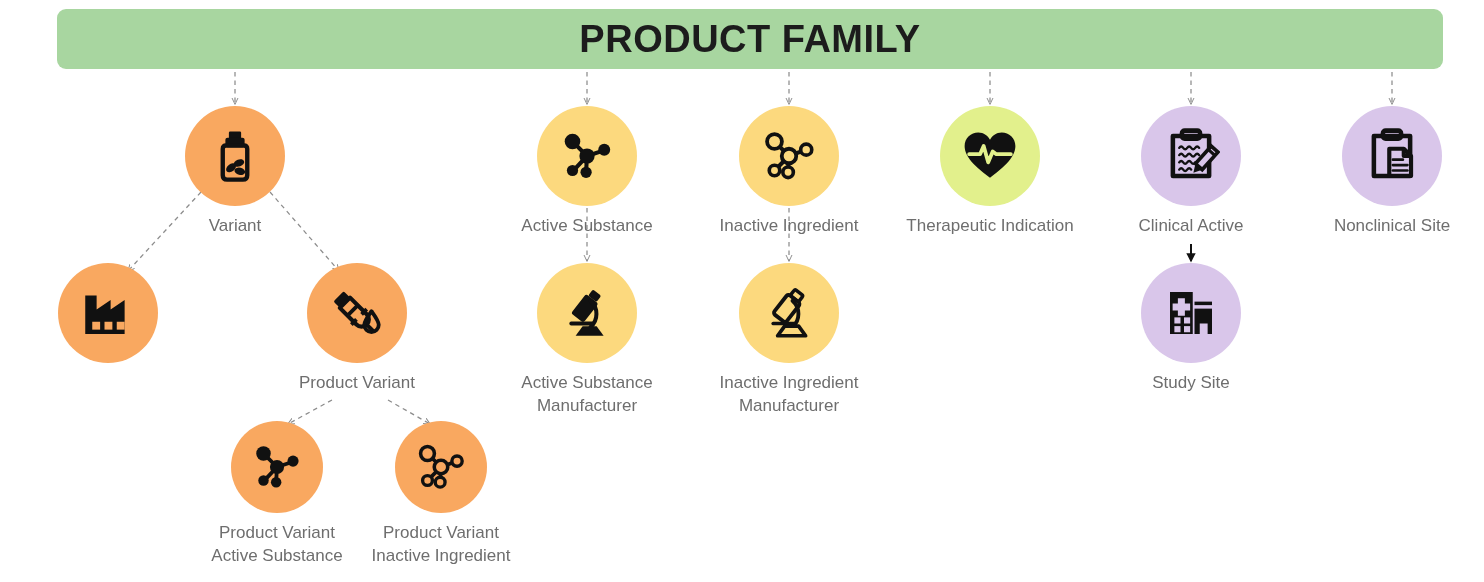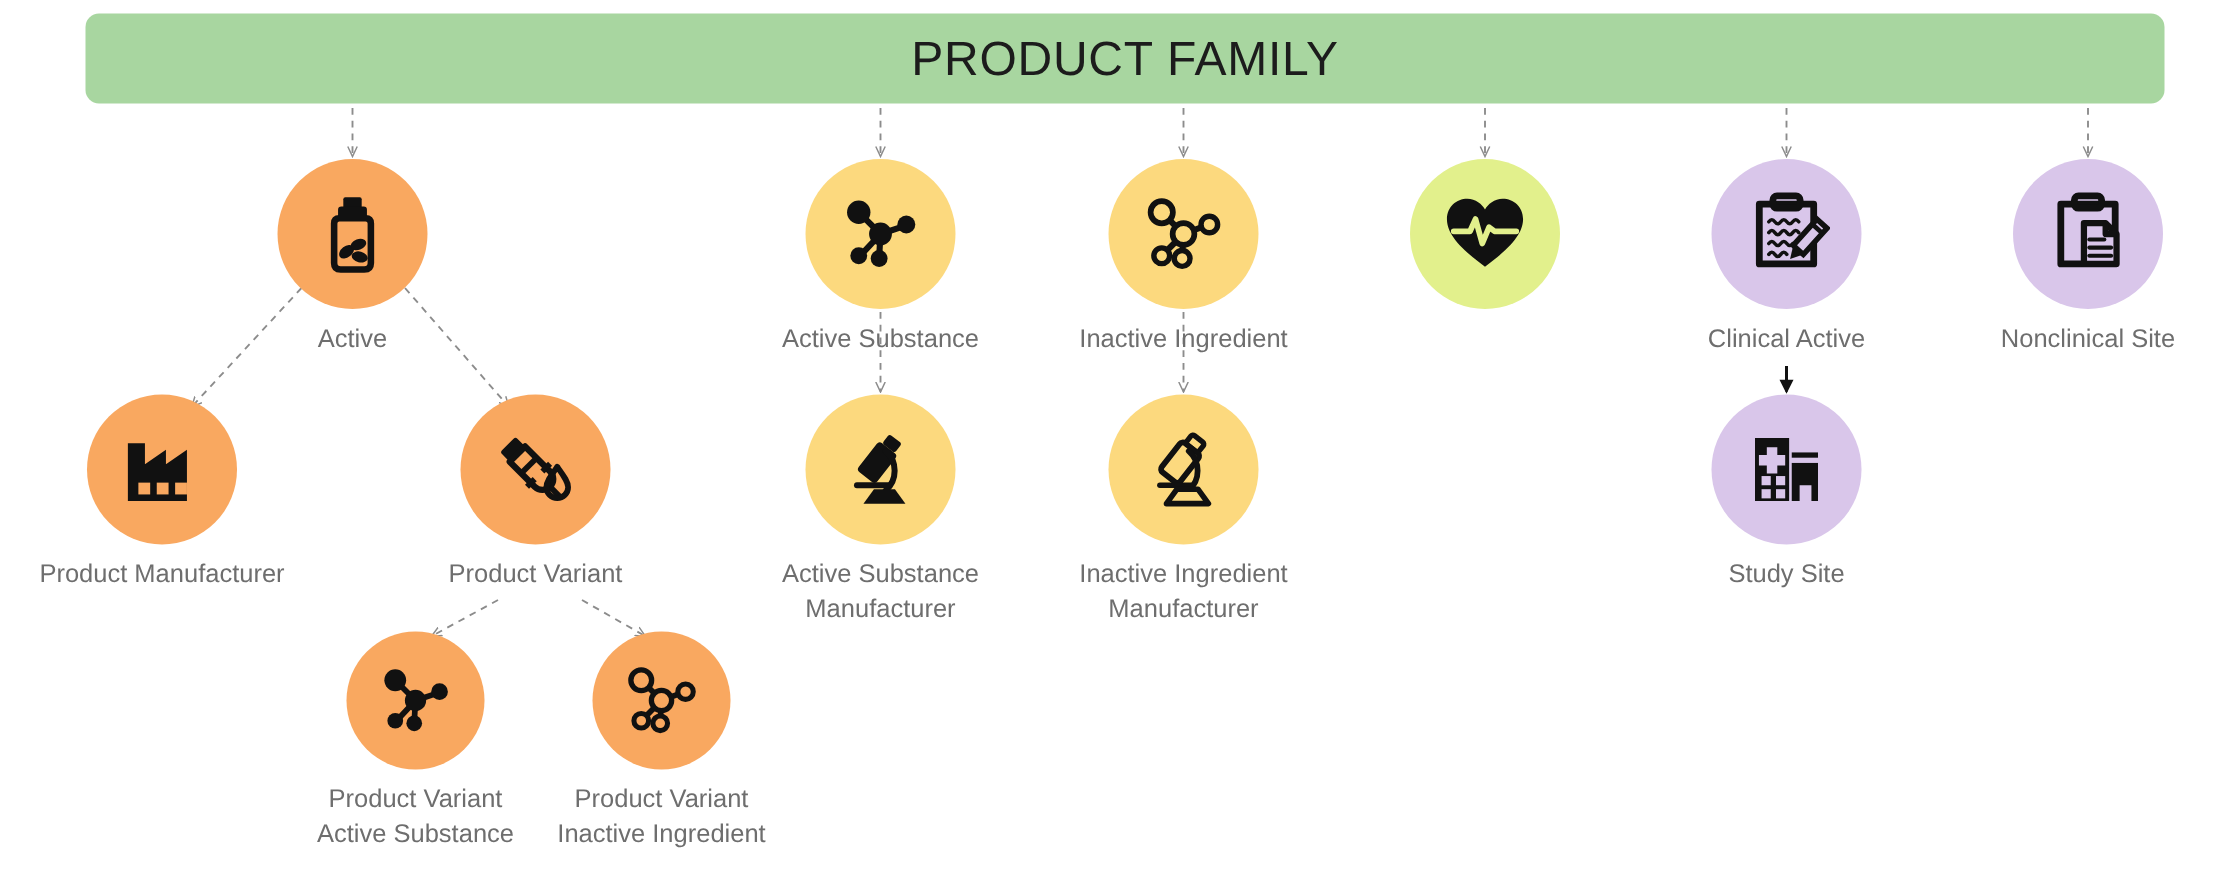--- a/index.html
+++ b/index.html
@@ -28,22 +28,22 @@
     width: 1386px;
     height: 60px;
     border-radius: 9px;
     background: #a8d6a0;
     display: flex;
     align-items: center;
     justify-content: center;
   }
   #banner-title {
     font-family: "Liberation Sans", sans-serif;
-    font-size: 32px;
-    font-weight: 400;
+    font-size: 38px;
+    font-weight: 700;
     letter-spacing: 0.5px;
     color: #1c1c1c;
     white-space: nowrap;
   }
 
   
   #connectors {
     position: absolute;
     left: 0;
     top: 0;
@@ -129,21 +129,21 @@
       <svg width="56" height="56" viewBox="0 0 64 64">
         <rect x="25" y="4" width="14" height="9" rx="1.5" fill="#111111"></rect>
         <rect x="21" y="11" width="22" height="11" rx="2.5" fill="#111111"></rect>
         <path d="M18 24 q0-4 4-4 h20 q4 0 4 4 v30 q0 5-5 5 H23 q-5 0-5-5 Z" fill="none" stroke="#111111" stroke-width="5"></path>
         <ellipse cx="27.5" cy="45.5" rx="6.4" ry="4.2" transform="rotate(-38 27.5 45.5)" fill="#111111"></ellipse>
         <ellipse cx="36.5" cy="40" rx="6.2" ry="4.1" transform="rotate(-20 36.5 40)" fill="#111111"></ellipse>
         <ellipse cx="37.5" cy="49.5" rx="6.2" ry="4.1" transform="rotate(14 37.5 49.5)" fill="#111111"></ellipse>
       </svg>
     </div>
     <div class="node-label">
-      <span>Active</span>
+      <span>Variant</span>
     </div>
   </div>
 
   <div class="node" style="left:487px; top:106px; width:200px;">
     <div class="bubble" style="width:100px;height:100px;background:#fcd97e;">
       <svg width="58" height="58" viewBox="0 0 64 64">
         <g stroke="#111111" stroke-width="4.5" stroke-linecap="round">
           <line x1="32" y1="32" x2="17" y2="17"></line>
           <line x1="32" y1="32" x2="50" y2="26"></line>
           <line x1="32" y1="32" x2="18" y2="47"></line>
@@ -182,20 +182,23 @@
     </div>
   </div>
 
   <div class="node" style="left:890px; top:106px; width:200px;">
     <div class="bubble" style="width:100px;height:100px;background:#e2f08c;">
       <svg width="58" height="58" viewBox="0 0 64 64">
         <path d="M32 56 C 10 40 4 30 4 21 C 4 12 11 6 19 6 C 25 6 30 10 32 14
                  C 34 10 39 6 45 6 C 53 6 60 12 60 21 C 60 30 54 40 32 56 Z" fill="#111111"></path>
         <path d="M9 30 H21 L25 21 L30 39 L35 27 L39 30 H55" fill="none" stroke="#e2f08c" stroke-width="4.2" stroke-linecap="round" stroke-linejoin="round"></path>
       </svg>
+    </div>
+    <div class="node-label">
+      <span>Therapeutic Indication</span>
     </div>
   </div>
 
   <div class="node" style="left:1091px; top:106px; width:200px;">
     <div class="bubble" style="width:100px;height:100px;background:#d9c6ea;">
       <svg width="58" height="58" viewBox="0 0 64 64">
         <path d="M12 10 h40 v44 h-40 Z" fill="none" stroke="#111111" stroke-width="5" stroke-linejoin="round"></path>
         <rect x="22" y="4" width="20" height="9" rx="3" fill="none" stroke="#111111" stroke-width="5"></rect>
         <g stroke="#111111" stroke-width="2.6" fill="none" stroke-linecap="round">
           <path d="M19 23 q2.2-3 4.4 0 t4.4 0 t4.4 0 t4.4 0 t4.4 0"></path>
@@ -235,23 +238,20 @@
   </div>
 
   <div class="node" style="left:8px; top:263px; width:200px;">
     <div class="bubble" style="width:100px;height:100px;background:#f9a860;">
       <svg width="56" height="56" viewBox="0 0 64 64">
         <path d="M6 12 h13 v16 l16 -11 v11 l16 -11 v39 H6 Z" fill="#111111"></path>
         <rect x="14" y="42" width="9" height="9" fill="#f9a860"></rect>
         <rect x="28" y="42" width="9" height="9" fill="#f9a860"></rect>
         <rect x="42" y="42" width="9" height="9" fill="#f9a860"></rect>
       </svg>
-    </div>
-    <div class="node-label">
-      <span>Product Manufacturer</span>
     </div>
   </div>
 
   <div class="node" style="left:257px; top:263px; width:200px;">
     <div class="bubble" style="width:100px;height:100px;background:#f9a860;">
       <svg width="58" height="58" viewBox="0 0 64 64">
         <g transform="rotate(-45 30 32)">
           <rect x="22" y="6" width="16" height="10" rx="2" fill="#111111"></rect>
           <path d="M22 16 h16 v26 a8 8 0 0 1 -8 8 a8 8 0 0 1 -8 -8 Z" fill="none" stroke="#111111" stroke-width="4.6" stroke-linejoin="round"></path>
           <line x1="22" y1="28" x2="38" y2="28" stroke="#111111" stroke-width="4.2"></line>

